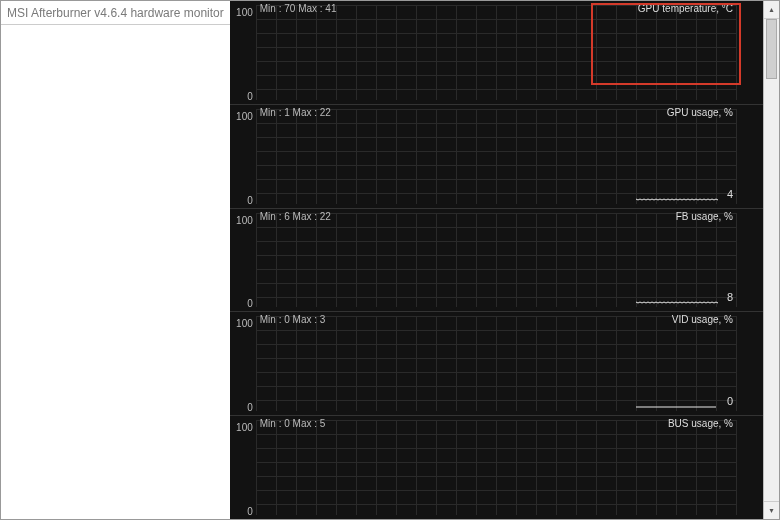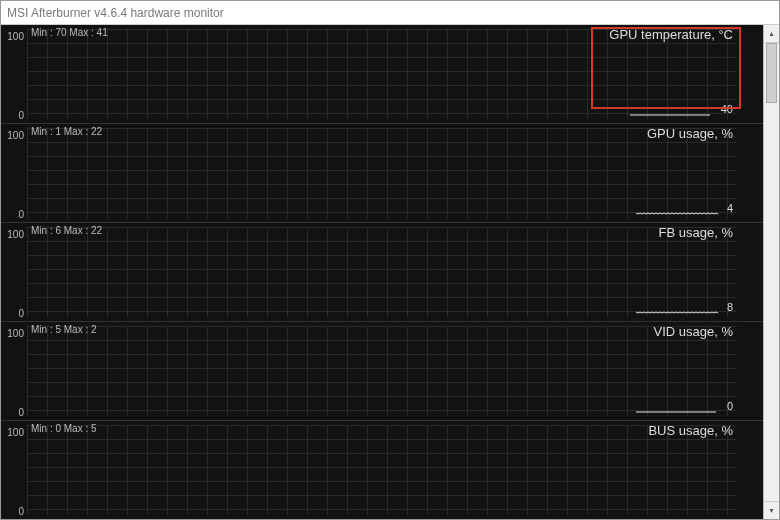--- a/index.html
+++ b/index.html
@@ -1,34 +1,34 @@
 <!DOCTYPE html>
 <html><head>
 <meta charset="utf-8">
 <style>
   * { margin: 0; padding: 0; box-sizing: border-box; }
   html, body { width: 780px; height: 520px; font-family: "Segoe UI", Tahoma, sans-serif; background: #fff; }
-  .window { width: 780px; height: 520px; border: 1px solid #999; display: flex; flex-direction: column; }
+  .window { width: 780px; height: 520px; border: 1px solid #999; display: flex; flex-direction: row; }
   .titlebar { height: 24px; background: #fff; color: #7a7a7a; font-size: 12px; display: flex; align-items: center; padding: 0 6px; border-bottom: 1px solid #ccc; }
   .client { flex: 1; display: flex; background: #121212; position: relative; }
   .panels { flex: 1; display: flex; flex-direction: column; overflow: hidden; }
   .scrollbar { width: 16px; background: #f0f0f0; display: flex; flex-direction: column; border-left: 1px solid #bbb; }
   .scroll-arrow { height: 18px; background: #f0f0f0; display: flex; align-items: center; justify-content: center; color: #555; font-size: 8px; border-bottom: 1px solid #ccc; }
   .scroll-arrow.down { border-top: 1px solid #ccc; border-bottom: none; }
   .scroll-track { flex: 1; background: #f0f0f0; position: relative; }
   .scroll-thumb { position: absolute; top: 0; left: 2px; right: 2px; height: 60px; background: #cfcfcf; border: 1px solid #aaa; }
 
   .panel { position: relative; border-top: 1px solid #333; flex: 1 1 0; min-height: 0; }
   .panel:first-child { border-top: none; }
   .panel .grid { position: absolute; inset: 0; }
   .panel .yaxis { position: absolute; left: 0; top: 0; bottom: 0; width: 26px; color: #bbb; font-size: 10px; }
   .panel .yaxis .ytop { position: absolute; top: 6px; right: 3px; }
   .panel .yaxis .ybot { position: absolute; bottom: 2px; right: 3px; }
   .panel .minmax { position: absolute; top: 2px; left: 30px; color: #bbb; font-size: 10px; }
-  .panel .label { position: absolute; top: 2px; right: 30px; color: #ddd; font-size: 13px; }
+  .panel .label { position: absolute; top: 2px; right: 30px; color: #ddd; font-size: 10px; }
   .panel .value { position: absolute; bottom: 4px; right: 30px; color: #ddd; font-size: 11px; display: flex; align-items: center; gap: 6px; }
   .panel .value svg { display: block; }
   .panel .highlight { position: absolute; border: 2px solid #d43a2a; pointer-events: none; }
 
   
   .grid::before {
     content: ""; position: absolute; inset: 4px 26px 4px 26px;
     background-image:
       linear-gradient(to right, #2a2a2a 1px, transparent 1px),
       linear-gradient(to bottom, #2a2a2a 1px, transparent 1px);
@@ -45,26 +45,20 @@
   <div class="client">
     <div class="panels" id="panels">
         <div class="panel">
     <div class="grid"></div>
     <div class="yaxis">
       <span class="ytop">100</span>
       <span class="ybot">0</span>
     </div>
     <div class="minmax">Min : 70   Max : 41</div>
     <div class="label">GPU temperature, °C</div>
-    <div class="value">
-            <svg width="90" height="20" viewBox="0 0 90 20">
-              <path d="M5 16 L85 16" stroke="#e8e8e8" stroke-width="1" fill="none"></path>
-            </svg>
-            <span>40</span>
-          </div>
     <div class="highlight" style="top:2px; right:22px; width:150px; height:82px;"></div>
   </div>
         <div class="panel">
     <div class="grid"></div>
     <div class="yaxis">
       <span class="ytop">100</span>
       <span class="ybot">0</span>
     </div>
     <div class="minmax">Min : 1   Max : 22</div>
     <div class="label">GPU usage, %</div>
@@ -91,21 +85,21 @@
             <span>8</span>
           </div>
 
   </div>
         <div class="panel">
     <div class="grid"></div>
     <div class="yaxis">
       <span class="ytop">100</span>
       <span class="ybot">0</span>
     </div>
-    <div class="minmax">Min : 5   Max : 2</div>
+    <div class="minmax">Min : 0   Max : 3</div>
     <div class="label">VID usage, %</div>
     <div class="value">
             <svg width="90" height="20" viewBox="0 0 90 20">
               <path d="M5 16 L85 16" stroke="#e8e8e8" stroke-width="1" fill="none"></path>
             </svg>
             <span>0</span>
           </div>
 
   </div>
         <div class="panel">

